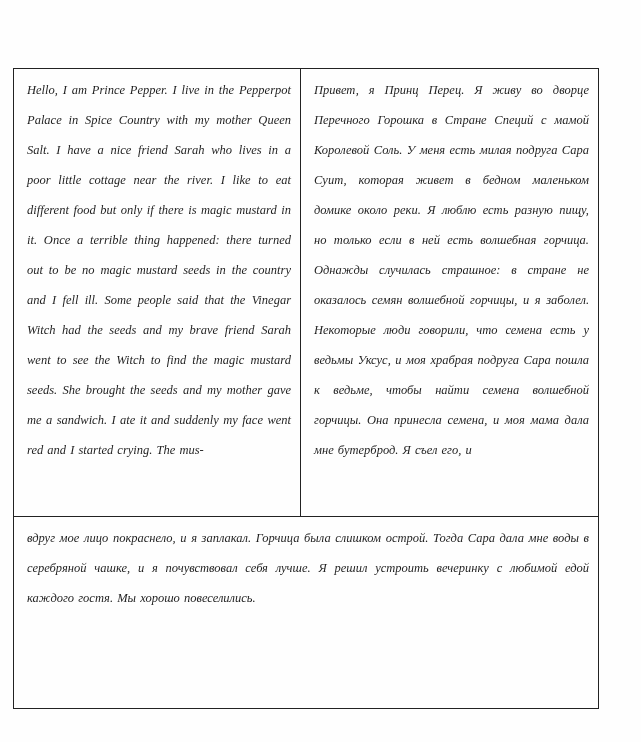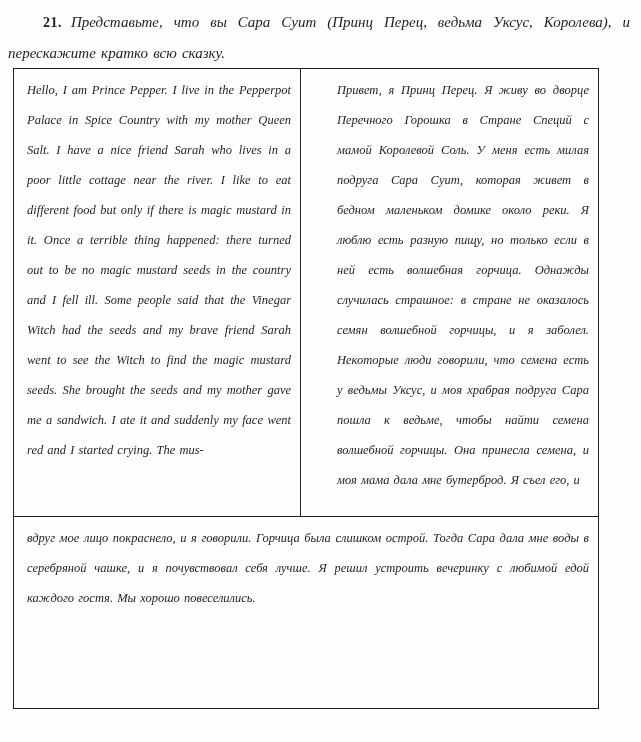--- a/index.html
+++ b/index.html
@@ -37,21 +37,21 @@
     margin-right: 9px;
   }
   .story-table {
     position: absolute;
     left: 13px;
     top: 68px;
     width: 586px;
     border: 1.5px solid #222222;
     background: #fefefe;
   }
-  .t-row { display: flex; gap: 23px; }
+  .t-row { display: flex; }
   .t-row.row-1 {
     height: 448px;
     border-bottom: 1.5px solid #222222;
   }
   .t-row.row-2 {
     height: 191px;
   }
   .t-cell {
     overflow: hidden;
     padding: 6px 9px 0 13px;
@@ -69,28 +69,27 @@
   .t-cell.ru {
     flex: 1 1 auto;
     font-style: italic;
   }
 </style>
 </head>
 <body>
 
 <div class="page">
 
-  <p class="task-header"><b class="task-number">21.</b><span>Представьте, что вы Сара Суит (Принц Перец, ведьма Уксус, Королева), и перескажите кратко всю сказку.</span></p>
 
   <div class="story-table">
 
     <div class="t-row row-1">
       <div class="t-cell en">Hello, I am Prince Pepper. I live in the Pepperpot Palace in Spice Country with my mother Queen Salt. I have a nice friend Sarah who lives in a poor little cottage near the river. I like to eat different food but only if there is magic mustard in it. Once a terrible thing happened: there turned out to be no magic mustard seeds in the country and I fell ill. Some people said that the Vinegar Witch had the seeds and my brave friend Sarah went to see the Witch to find the magic mustard seeds. She brought the seeds and my mother gave me a sandwich. I ate it and suddenly my face went red and I started crying. The mus-</div>
       <div class="t-cell ru">Привет, я Принц Перец. Я живу во дворце Перечного Горошка в Стране Специй с мамой Королевой Соль. У меня есть милая подруга Сара Суит, которая живет в бедном маленьком домике около реки. Я люблю есть разную пищу, но только если в ней есть волшебная горчица. Однажды случилась страшное: в стране не оказалось семян волшебной горчицы, и я заболел. Некоторые люди говорили, что семена есть у ведьмы Уксус, и моя храбрая подруга Сара пошла к ведьме, чтобы найти семена волшебной горчицы. Она принесла семена, и моя мама дала мне бутерброд. Я съел его, и</div>
     </div>
 
     <div class="t-row row-2">
-      <div class="t-cell ru">вдруг мое лицо покраснело, и я говорили. Горчица была слишком острой. Тогда Сара дала мне воды в серебряной чашке, и я почувствовал себя лучше. Я решил устроить вечеринку с любимой едой каждого гостя. Мы хорошо повеселились.</div>
+      <div class="t-cell ru">вдруг мое лицо покраснело, и я заплакал. Горчица была слишком острой. Тогда Сара дала мне воды в серебряной чашке, и я почувствовал себя лучше. Я решил устроить вечеринку с любимой едой каждого гостя. Мы хорошо повеселились.</div>
     </div>
 
   </div>
 
 </div>
 
 </body></html>

